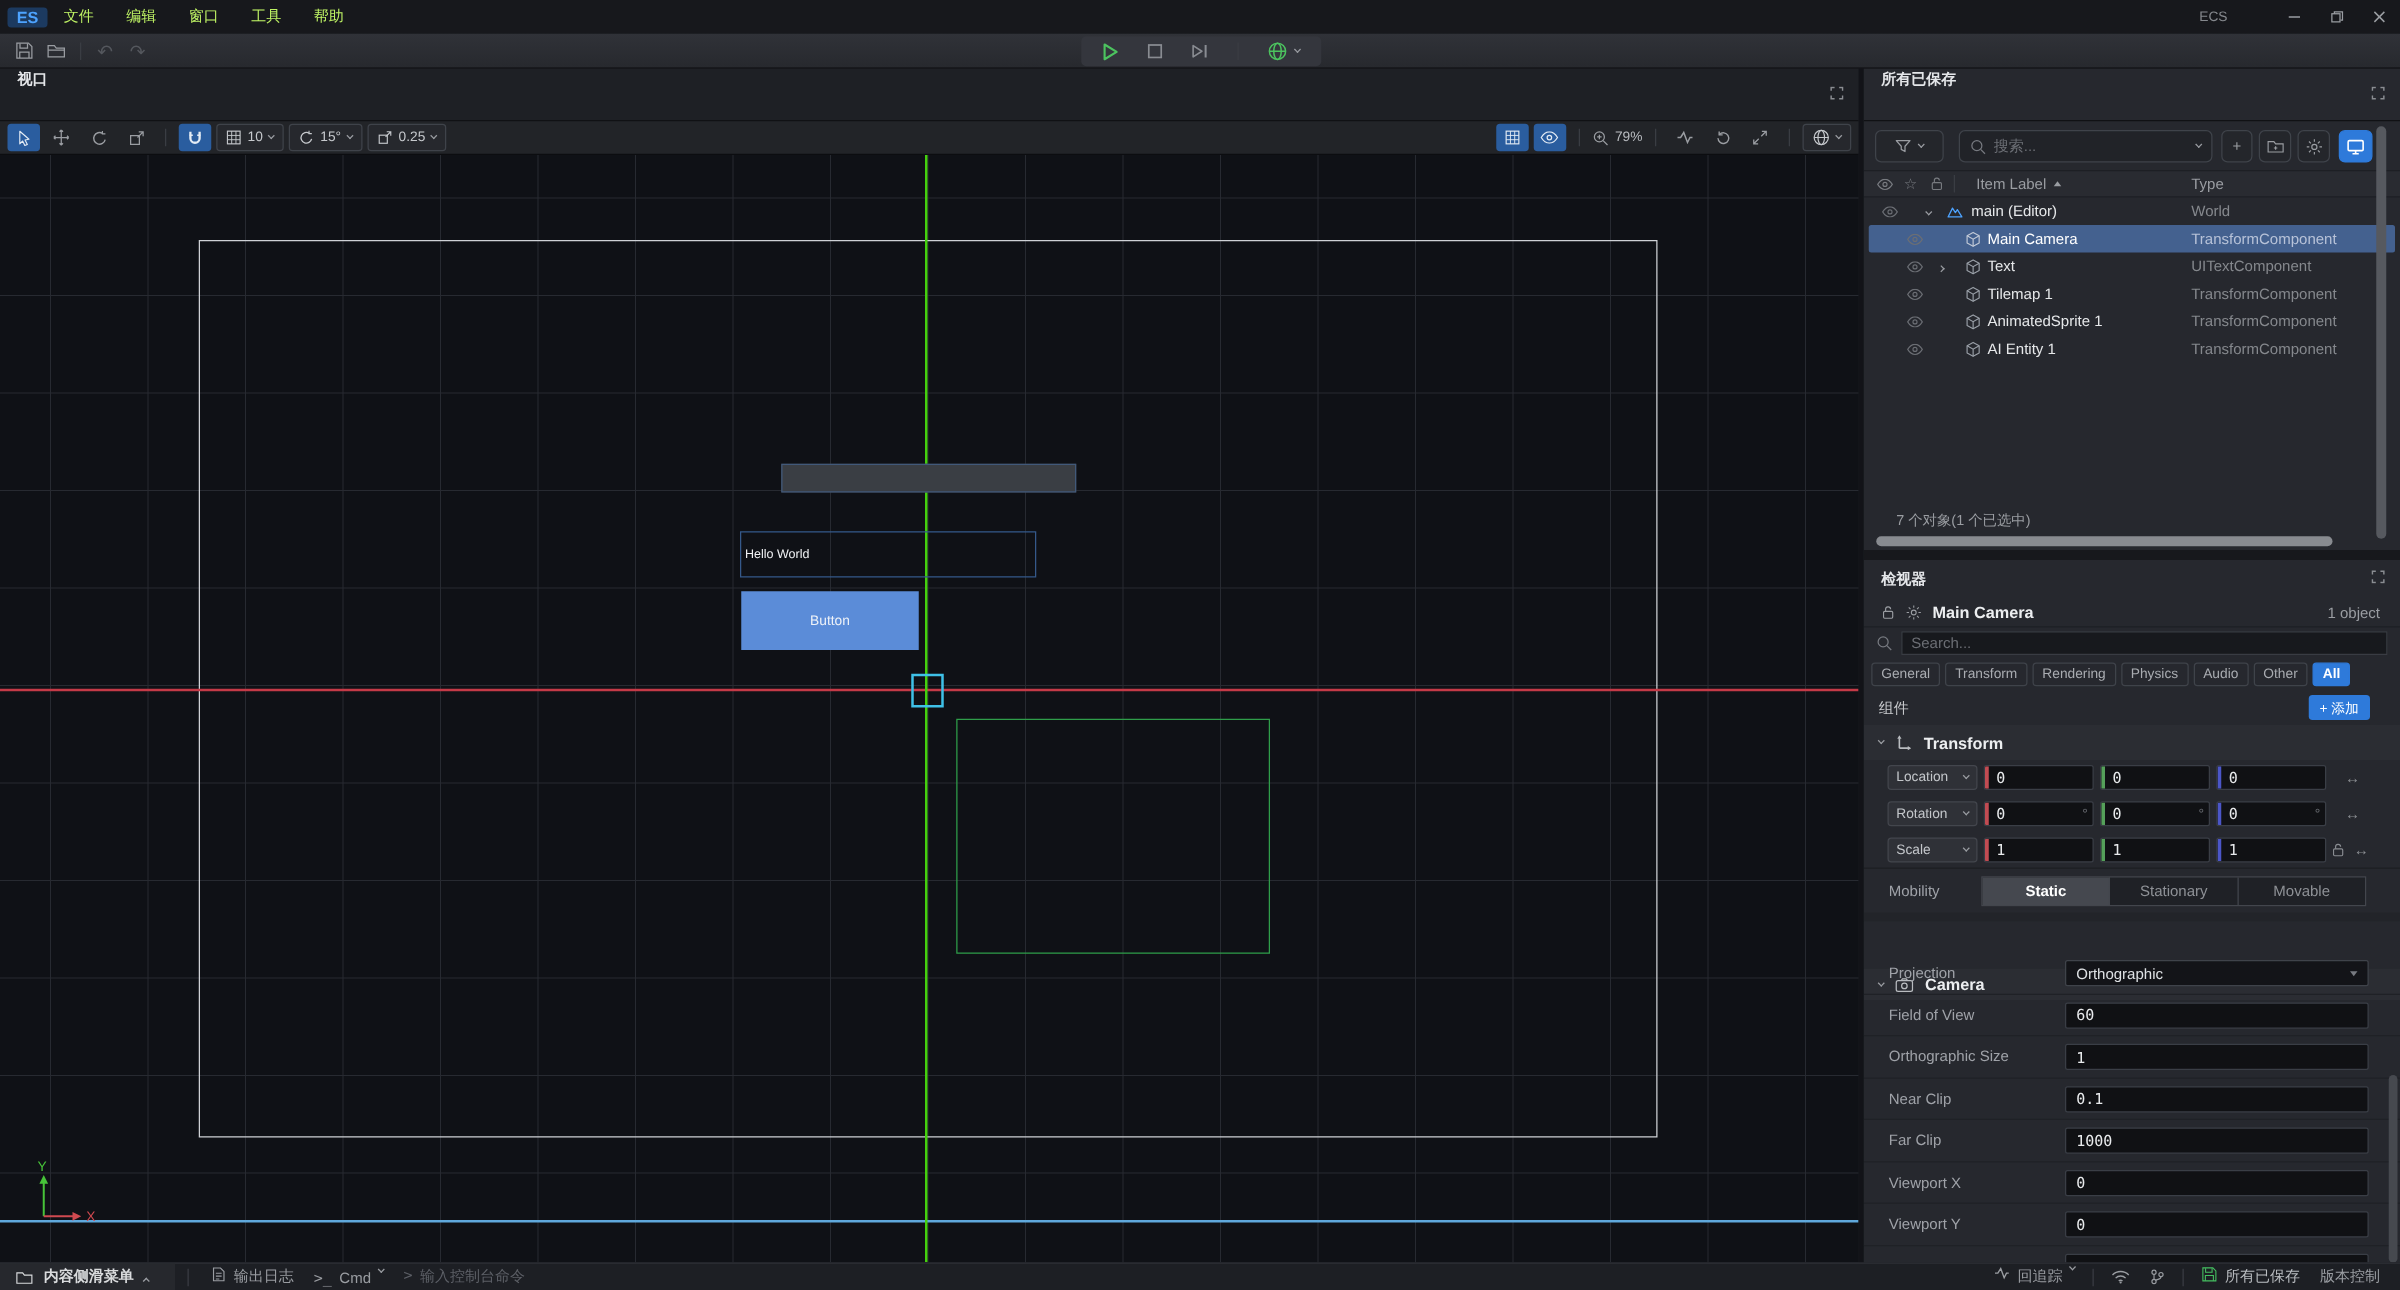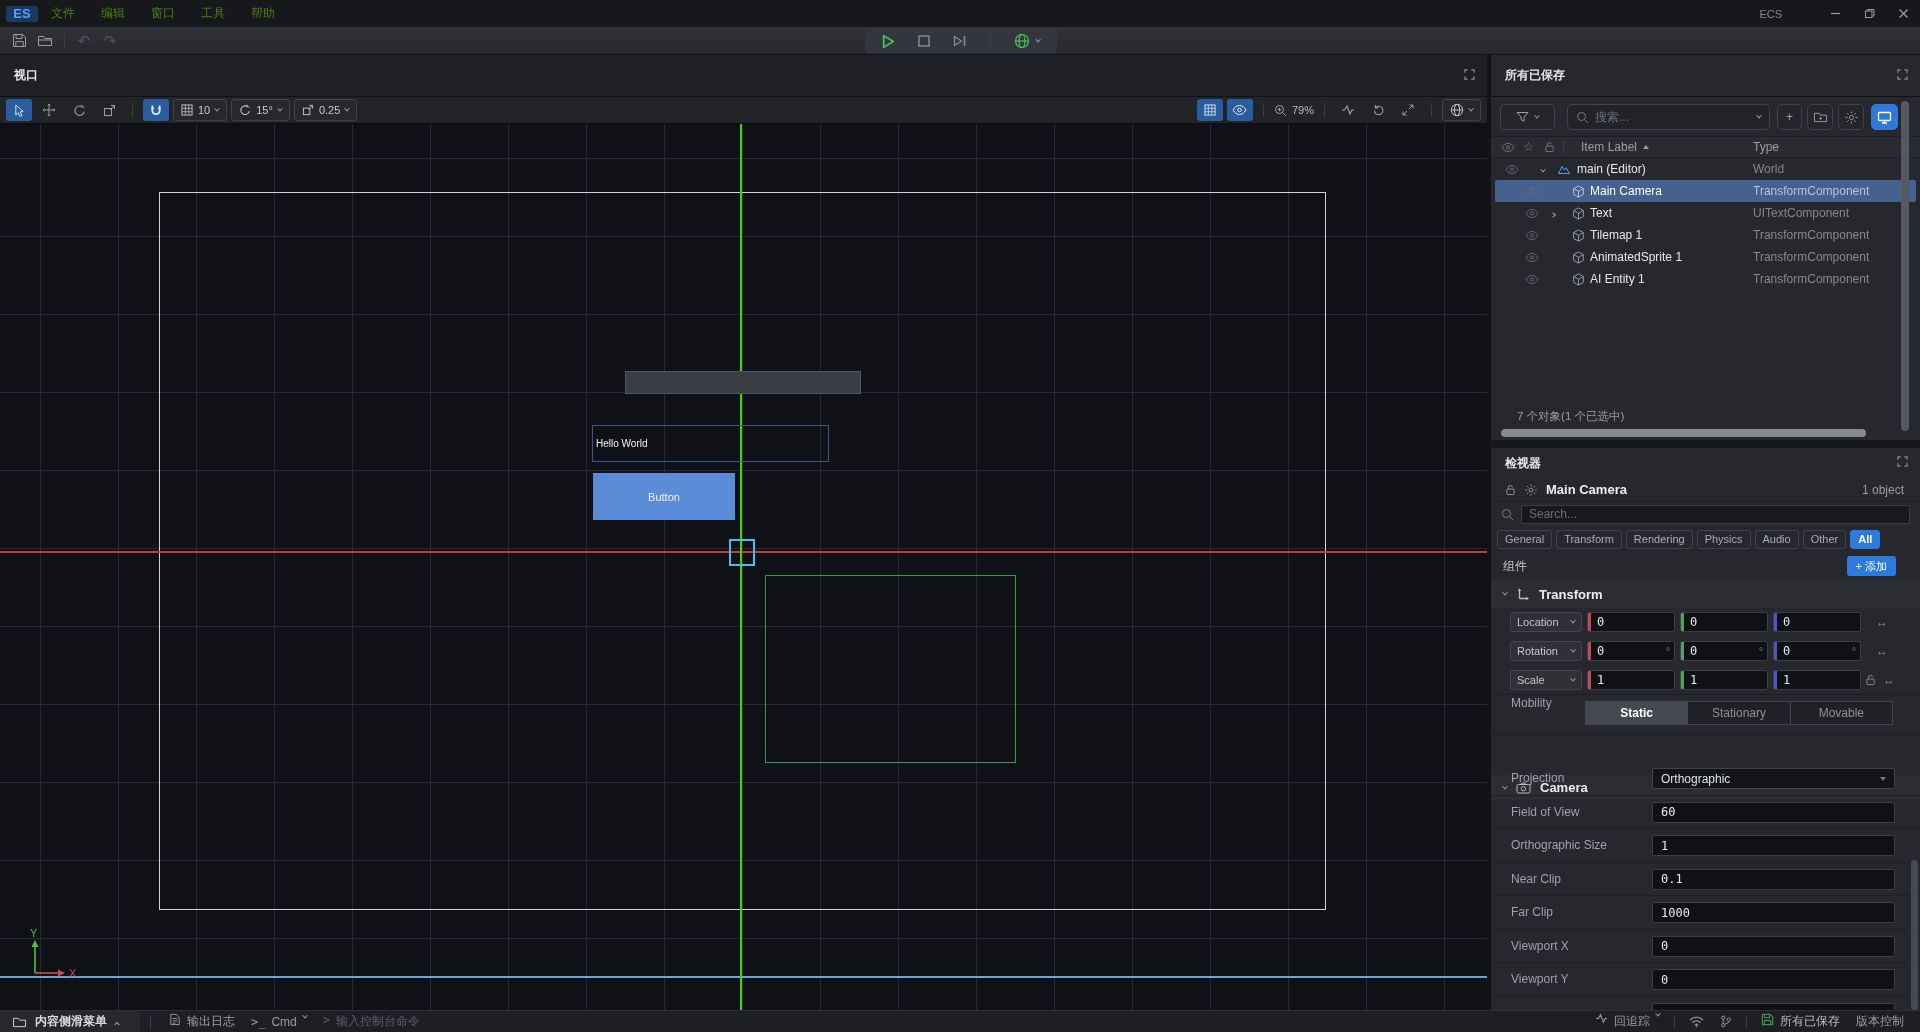--- a/index.html
+++ b/index.html
@@ -4,39 +4,39 @@
 <style>
 *{margin:0;padding:0;box-sizing:border-box}
 html,body{background:#000}
 body{font-family:"Liberation Sans",sans-serif;font-size:12px;color:#c9ccd0}
 svg{display:block}
 .app{position:relative;width:1920px;height:1032px;background:#17181c;overflow:hidden}
 
 
 .titlebar{position:absolute;top:0;left:0;right:0;height:27px;background:#17181c;display:flex;align-items:center}
 .logo{width:32px;height:16px;margin-left:6px;background:#1c3a60;border-radius:3px;display:flex;align-items:center;justify-content:center;color:#4da3ff;font-weight:bold;font-size:13px}
-.menu-item{padding:0 13px;color:#4d7c0f;height:100%;display:flex;align-items:center}
+.menu-item{padding:0 13px;color:#bef264;height:100%;display:flex;align-items:center}
 .tb-right{position:absolute;right:0;top:0;height:27px;display:flex;align-items:center}
 .ecs{color:#85888d;font-size:11px;margin-right:36px}
 .winbtn{width:34px;height:27px;display:flex;align-items:center;justify-content:center;color:#9a9da2}
 
 
 .toolbar{position:absolute;top:27px;left:0;right:0;height:28px;background:linear-gradient(#303238,#27292e);border-bottom:1px solid #141519;display:flex;align-items:center}
 .tbi{width:26px;height:22px;display:flex;align-items:center;justify-content:center;color:#9a9da2}
 .tbi.dim{color:#54575d;font-size:15px}
 .vdiv{width:1px;height:14px;background:#3a3d43;margin:0 6px}
 .play-group{position:absolute;left:865px;top:2px;width:192px;height:24px;background:#34363d;border-radius:4px;display:flex;align-items:center;justify-content:space-evenly}
 .cv{width:6px;height:6px;border-right:1.5px solid #9a9da2;border-bottom:1.5px solid #9a9da2;display:inline-block;transform:rotate(45deg) translate(-1px,-1px)}
 .cv.r{transform:rotate(-45deg)}
 .cv.u{transform:rotate(-135deg) translate(-2px,-2px)}
 .cv.sm{width:4px;height:4px}
 
 
 .viewport{position:absolute;top:55px;left:0;width:1487px;bottom:22px;background:#1e2025;overflow:hidden}
-.panel-titlebar{position:absolute;top:0;left:0;right:0;height:41px;display:flex;align-items:center;padding:0 14px;color:#e4e6e9;font-weight:bold;font-size:12px}
+.panel-titlebar{position:absolute;top:0;left:0;right:0;height:41px;display:flex;align-items:flex-start;padding:0 14px;color:#e4e6e9;font-weight:bold;font-size:12px}
 .panel-expand{position:absolute;right:12px;top:14px;color:#8a8d92}
 .vp-toolbar{position:absolute;top:41px;left:0;right:0;height:28px;background:#222428;border-top:1px solid #101114;border-bottom:1px solid #0c0d10;display:flex;align-items:center;padding:0 6px;gap:4px}
 .vpbtn{height:22px;min-width:26px;border-radius:3px;display:flex;align-items:center;justify-content:center;color:#9a9da2;gap:5px}
 .vpbtn.active{background:#2a5d9f;color:#e3ebf4}
 .vpdrop{border:1px solid #3f434a;background:#26282d;padding:0 7px;color:#c6c9cd;font-size:11px}
 .vp-right{margin-left:auto;display:flex;align-items:center;gap:4px}
 .zoomlabel{color:#b9bcc0;font-size:11px}
 
 
 .scene{position:absolute;top:69px;left:0;right:0;bottom:0;background-color:#0f1116;
@@ -100,21 +100,21 @@
 .sec-header{height:28px;background:#2b2d33;display:flex;align-items:center;gap:9px;padding-left:12px;color:#eceef0;font-weight:bold;font-size:13px}
 .tf-header{top:525px}
 .cam-header{top:720px;height:25px}
 .t-row{position:relative;height:29px}
 .t-rows{top:553px}
 .lblbtn{position:absolute;left:19px;top:4px;width:72px;height:20px;background:#2f3137;border:1px solid #43464d;border-radius:3px;display:flex;align-items:center;justify-content:space-between;padding:0 6px;color:#c3c6ca;font-size:11px}
 .num{position:absolute;top:4px;width:88px;height:20px;background:#101114;border:1px solid #3a3e46;border-radius:2px;display:flex;align-items:center;font-family:"DejaVu Sans Mono",monospace;font-size:12px;color:#e8eaec;overflow:hidden}
 .num .bar{width:3px;align-self:stretch;margin-right:6px;flex:none}
 .num .sfx{margin-left:auto;margin-right:3px;color:#6b6e74;font-size:10px}
 .t-icons{position:absolute;top:4px;height:20px;display:flex;align-items:center;gap:8px;color:#8a8d92}
-.mob-row{top:641px;height:34px;display:flex;}
+.mob-row{top:641px;height:34px;display:flex;align-items:center}
 .mob-label{margin-left:20px;color:#9fa2a8}
 .mob-group{position:absolute;left:94px;top:5px;width:308px;height:24px;display:flex;border:1px solid #43464d;background:#1f2126}
 .mob-opt{flex:1;display:flex;align-items:center;justify-content:center;color:#8e9196;border-right:1px solid #43464d;font-size:12px}
 .mob-opt:last-child{border-right:none}
 .mob-opt.active{background:#45484f;color:#fff;font-weight:bold}
 .cam-rows{top:707px}
 .prop-row{position:relative;height:33.5px;border-bottom:1px solid #1f2126;display:flex;align-items:center}
 .prop-label{margin-left:20px;color:#9fa2a8}
 .pnum{position:absolute;left:161px;top:6px;width:243px;height:21px;background:#101114;border:1px solid #3a3e46;border-radius:2px;display:flex;align-items:center;padding-left:8px;font-family:"DejaVu Sans Mono",monospace;font-size:12px;color:#e8eaec}
 .pdrop{position:absolute;left:161px;top:6px;width:243px;height:21px;background:#131418;border:1px solid #3f434a;border-radius:2px;display:flex;align-items:center;padding:0 8px;color:#dfe2e5;font-size:12px}

